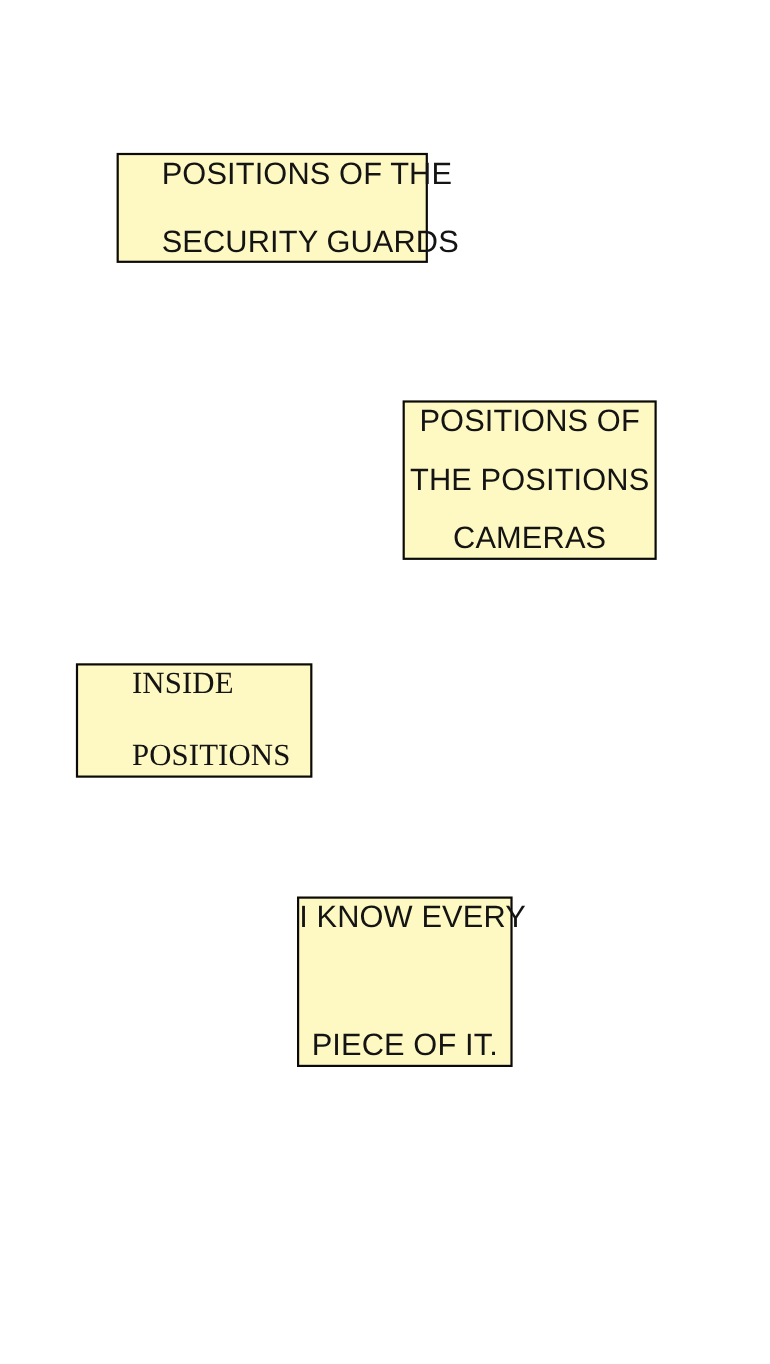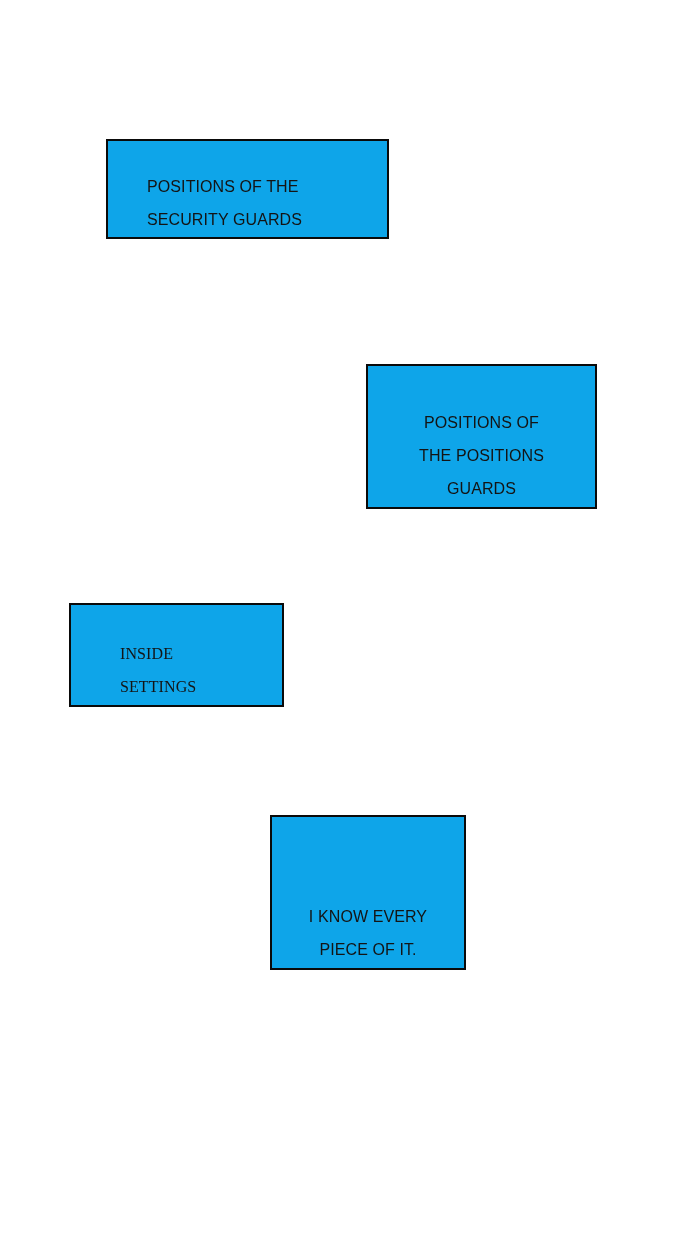--- a/index.html
+++ b/index.html
@@ -15,27 +15,27 @@
   }
   #page {
     position: relative;
     width: 700px;
     height: 1240px;
     background: #ffffff;
   }
   .caption-box {
     position: absolute;
     box-sizing: border-box;
-    background: #0ea5e9;
+    background: #fef9c3;
     border: 2.5px solid #0a0a0a;
     display: flex;
     flex-direction: column;
-    justify-content: flex-end;
+    justify-content: space-between;
     color: #141414;
-    font-size: 16px;
+    font-size: 28px;
     line-height: 33px;
     letter-spacing: 0.1px;
     white-space: nowrap;
   }
   .caption-box .line {
     display: block;
   }
   
   #box-guards {
     left: 106px;
@@ -83,26 +83,26 @@
 <div id="page">
 
   <div class="caption-box" id="box-guards">
     <span class="line">POSITIONS OF THE</span>
     <span class="line">SECURITY GUARDS</span>
   </div>
 
   <div class="caption-box" id="box-cameras">
     <span class="line">POSITIONS OF</span>
     <span class="line">THE POSITIONS</span>
-    <span class="line">GUARDS</span>
+    <span class="line">CAMERAS</span>
   </div>
 
   <div class="caption-box" id="box-settings">
     <span class="line">INSIDE</span>
-    <span class="line">SETTINGS</span>
+    <span class="line">POSITIONS</span>
   </div>
 
   <div class="caption-box" id="box-know">
     <span class="line">I KNOW EVERY</span>
     <span class="line">PIECE OF IT.</span>
   </div>
 
 </div>
 
 </body></html>

